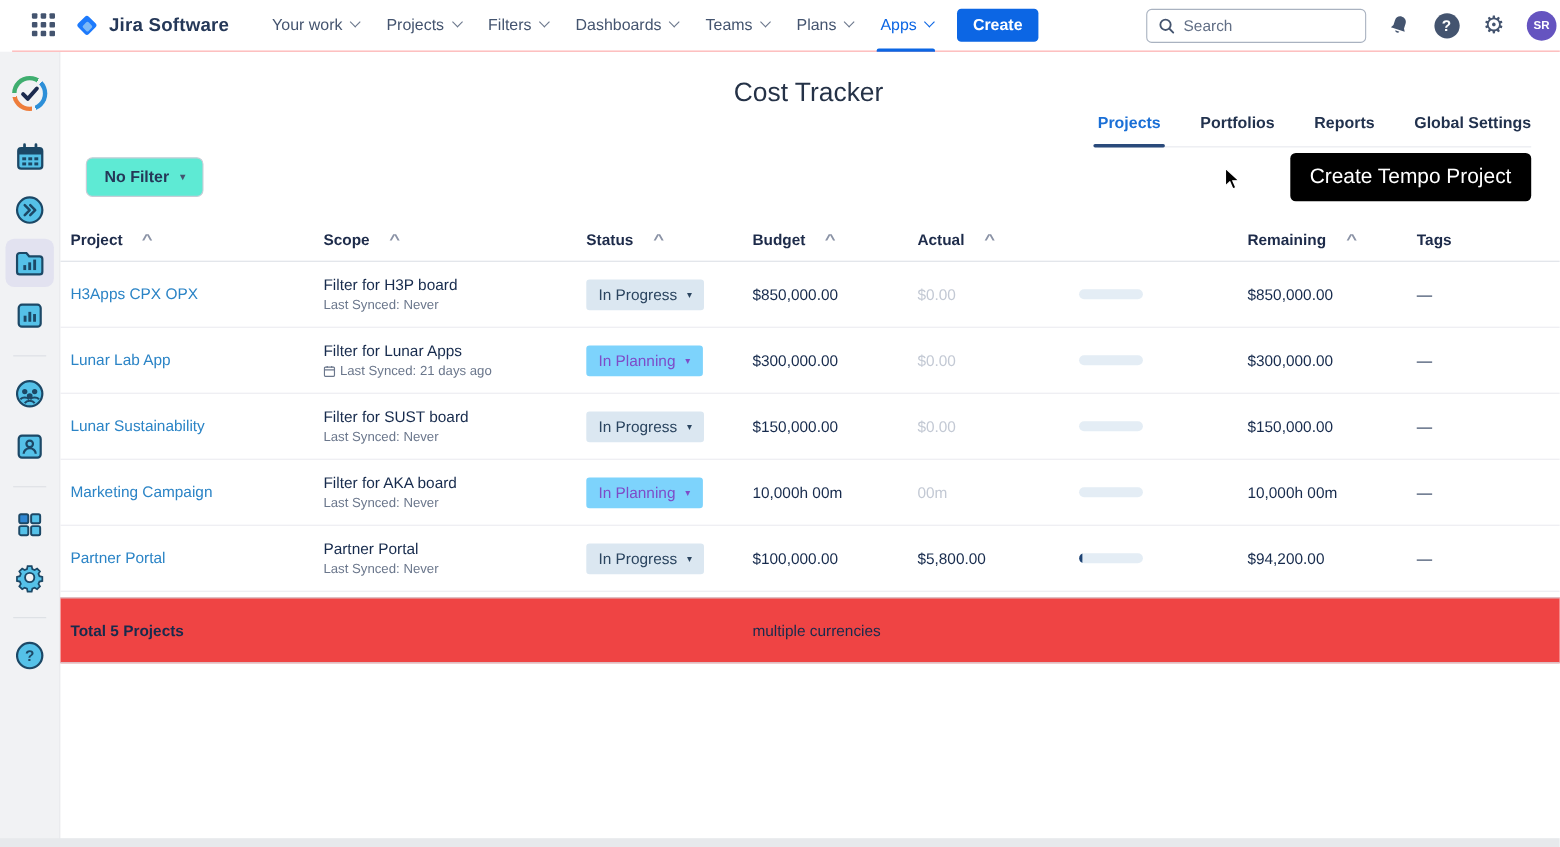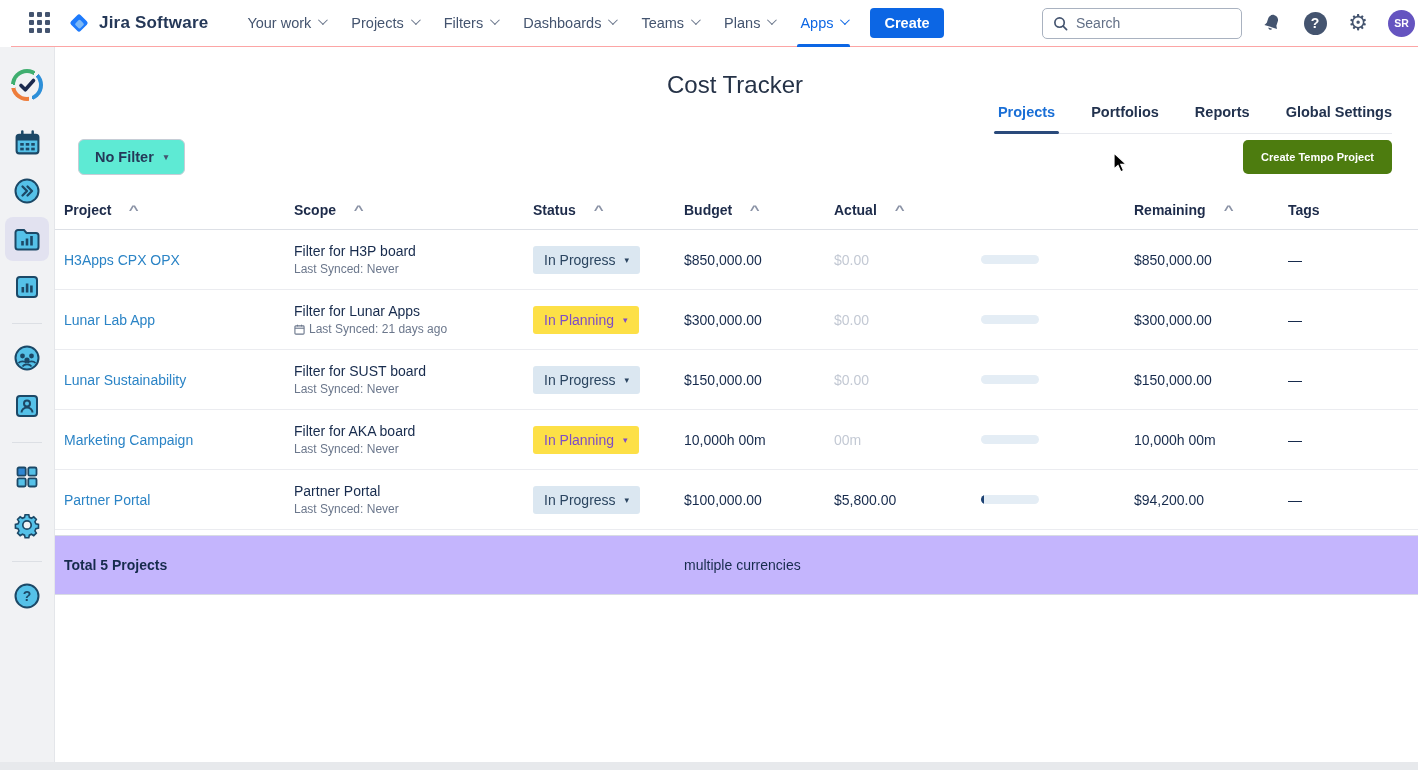--- a/index.html
+++ b/index.html
@@ -56,46 +56,46 @@
   .pagetitle { font-size:24px; font-weight:500; color:#253247; }
   .tabs { margin-left:auto; display:flex; gap:36px; border-bottom:1px solid #e7e9ee; padding-bottom:13px; position:relative; top:5px; }
   .tab { font-size:14.5px; font-weight:600; color:#22324e; cursor:pointer; position:relative; }
   .tab.active { color:#1a6fd6; }
   .tab.active::after { content:""; position:absolute; left:-4px; right:-4px; bottom:-14px; height:3px; background:#2a4a7b; border-radius:2px; }
 
   .toolbar { display:flex; align-items:center; justify-content:space-between; padding:18px 26px 0 23px; }
   .filter-btn { display:flex; align-items:center; gap:10px; background:#5eead4; border:1px solid #c6cdd6; border-radius:6px;
                 padding:9px 16px; font-size:14.5px; font-weight:600; color:#253858; cursor:pointer; font-family:inherit; }
   .dd-arrow { font-size:9px; color:#44546f; }
-  .create-proj-btn { background:#4d7c0f; color:#fff; border:none; border-radius:5px; padding:11px 18px;
-                     font-size:11px; font-weight:700; cursor:pointer; font-family:inherit; }
+  .create-proj-btn { background:#000000; color:#fff; border:none; border-radius:5px; padding:11px 18px;
+                     font-size:19px; font-weight:400; cursor:pointer; font-family:inherit; }
 
   
   .tgrid { display:grid; grid-template-columns:230px 239px 151px 150px 147px 153px 154px 1fr; align-items:center; padding-left:9px; }
   .thead { height:40px; margin-top:15px; border-bottom:1px solid #dde0e6; }
   .th { font-size:14px; font-weight:700; color:#1d2b4a; display:flex; align-items:center; gap:19px; }
   .sort { font-size:13px; font-weight:700; color:#8b93a6; transform:scaleX(1.3); }
   .trow { height:60px; border-bottom:1px solid #ebecf0; }
   .plink { color:#2b84c6; font-size:14px; text-decoration:none; cursor:pointer; }
   .scope-name { font-size:14px; color:#172b4d; margin-bottom:3px; }
   .scope-sync { font-size:12px; color:#6b778c; display:flex; align-items:center; gap:4px; }
   .badge { display:inline-flex; align-items:center; gap:9px; border:none; border-radius:3px; padding:6px 11px;
            font-size:14px; font-weight:400; cursor:pointer; font-family:inherit; }
   .badge .dd-arrow { font-size:9px; }
   .badge-progress { background:#dbe7f1; color:#2b4560; }
   .badge-progress .dd-arrow { color:#2b4560; }
-  .badge-planning { background:#fde047; color:#7e4cc8; }
+  .badge-planning { background:#7dd3fc; color:#7e4cc8; }
   .badge-planning .dd-arrow { color:#7e4cc8; }
   .num { font-size:14px; color:#172b4d; }
   .muted { color:#c3c9d4; }
   .track { width:58px; height:9px; border-radius:5px; background:#e4edf5; overflow:hidden; }
   .fill { height:100%; background:#1d4273; border-radius:5px 0 0 5px; width:0; }
   .tags { font-size:14px; color:#172b4d; }
 
-  .tfoot { height:60px; margin-top:5px; border-top:1px solid #d8dce3; border-bottom:1px solid #d8dce3; background:#c4b5fd; }
+  .tfoot { height:60px; margin-top:5px; border-top:1px solid #d8dce3; border-bottom:1px solid #d8dce3; background:#ef4444; }
   .tfoot .total { font-size:14px; font-weight:700; color:#172b4d; }
   .tfoot .note { font-size:14px; color:#172b4d; grid-column:4; }
 
   
   .cursor { position:absolute; left:1113px; top:152px; z-index:50; pointer-events:none; }
   .hscroll { position:absolute; left:0; bottom:0; width:1418px; height:8px; background:#e7e9ec; z-index:40; }
 </style>
 </head>
 <body>
 

